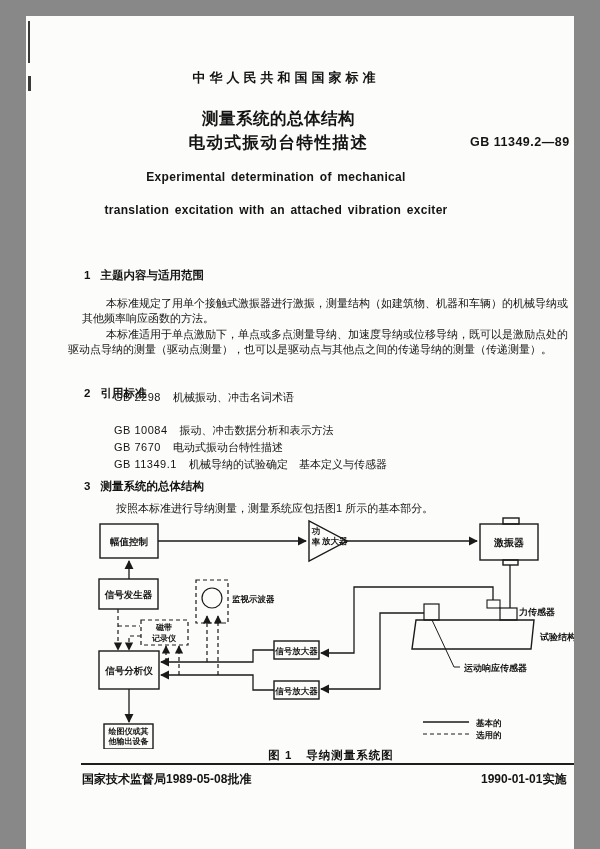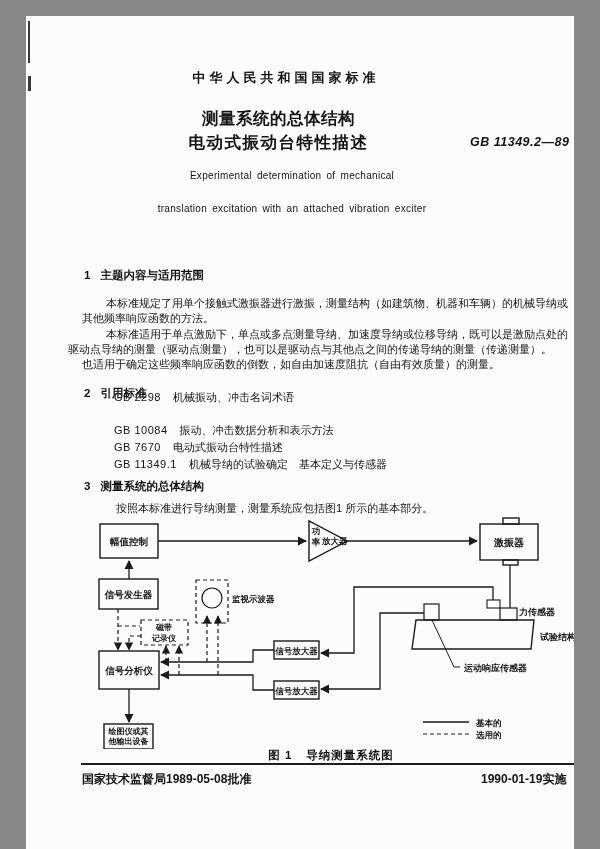--- a/index.html
+++ b/index.html
@@ -8,22 +8,22 @@
     background:#fcfcfa;overflow:hidden;
     font-family:"Liberation Sans","DejaVu Sans",sans-serif;
     color:#141414;
   }
   .abs{position:absolute;white-space:nowrap;}
   .center{text-align:center;}
   .artifact{position:absolute;background:#3a3a3a;}
   .hdr{left:0;top:53px;width:520px;font-size:13px;font-weight:bold;letter-spacing:4px;}
   .t1{left:0;top:92px;width:505px;font-size:16.5px;font-weight:bold;letter-spacing:0.5px;}
   .t2{left:0;top:116px;width:505px;font-size:16.5px;font-weight:bold;letter-spacing:1.5px;}
-  .gb{left:444px;top:119px;font-size:12.5px;font-weight:bold;letter-spacing:0.5px;font-style:italic;}
-  .en{left:16px;width:500px;font-size:10px;font-weight:normal;letter-spacing:0.3px;word-spacing:2px;}
+  .gb{left:444px;top:119px;font-size:12.5px;font-weight:bold;letter-spacing:0.5px;}
+  .en{left:0;width:500px;font-size:12px;font-weight:bold;letter-spacing:0.3px;word-spacing:2px;}
   .sech{font-size:11.5px;font-weight:bold;}
   .sech .num{display:inline-block;margin-right:10px;}
   .bl{font-size:11px;font-weight:normal;letter-spacing:0px;}
   .ref .code{display:inline-block;margin-right:12px;letter-spacing:0.5px;}
   .cap{left:0;top:732px;width:610px;font-size:11.5px;font-weight:bold;letter-spacing:1px;}
   .cap .pfx{display:inline-block;margin-right:14px;}
   .rule{left:55px;top:747px;width:493px;height:2px;background:#1d1d1d;}
   .foot{top:755px;font-size:12px;font-weight:bold;}
   svg text{font-family:"Liberation Sans","DejaVu Sans",sans-serif;font-weight:bold;fill:#141414;}
   svg .ln{stroke:#1a1a1a;stroke-width:1.3;fill:none;}
@@ -46,21 +46,20 @@
   <div class="abs center en" style="top:154px;">Experimental determination of mechanical</div>
   <div class="abs center en" style="top:187px;">translation excitation with an attached vibration exciter</div>
 
   <div class="abs sech" style="left:58px;top:252px;">
     <span class="num">1</span><span>主题内容与适用范围</span>
   </div>
   <div class="abs bl" style="left:80px;top:280px;">本标准规定了用单个接触式激振器进行激振，测量结构（如建筑物、机器和车辆）的机械导纳或</div>
   <div class="abs bl" style="left:56px;top:295px;">其他频率响应函数的方法。</div>
   <div class="abs bl" style="left:80px;top:311px;">本标准适用于单点激励下，单点或多点测量导纳、加速度导纳或位移导纳，既可以是激励点处的</div>
   <div class="abs bl" style="left:42px;top:326px;">驱动点导纳的测量（驱动点测量），也可以是驱动点与其他点之间的传递导纳的测量（传递测量）。</div>
-  <div class="abs bl" style="left:56px;top:341px;">也适用于确定这些频率响应函数的倒数，如自由加速度阻抗（自由有效质量）的测量。</div>
 
   <div class="abs sech" style="left:58px;top:370px;">
     <span class="num">2</span><span>引用标准</span>
   </div>
   <div class="abs bl ref" style="left:88px;top:374px;">
     <span class="code">GB 2298</span><span>机械振动、冲击名词术语</span>
   </div>
   <div class="abs bl ref" style="left:88px;top:407px;">
     <span class="code">GB 10084</span><span>振动、冲击数据分析和表示方法</span>
   </div>
@@ -142,15 +141,15 @@
     <text x="388" y="157" font-size="9">运动响应传感器</text>
     <text x="400" y="212" font-size="8.5">基本的</text>
     <text x="400" y="224" font-size="8.5">选用的</text>
   </svg>
 
   <div class="abs center cap">
     <span class="pfx">图 1</span><span>导纳测量系统图</span>
   </div>
   <div class="abs rule"></div>
   <div class="abs foot" style="left:56px;">国家技术监督局1989-05-08批准</div>
-  <div class="abs foot" style="left:455px;">1990-01-19实施</div>
+  <div class="abs foot" style="left:455px;">1990-01-01实施</div>
 
 </div>
 
 </body></html>

